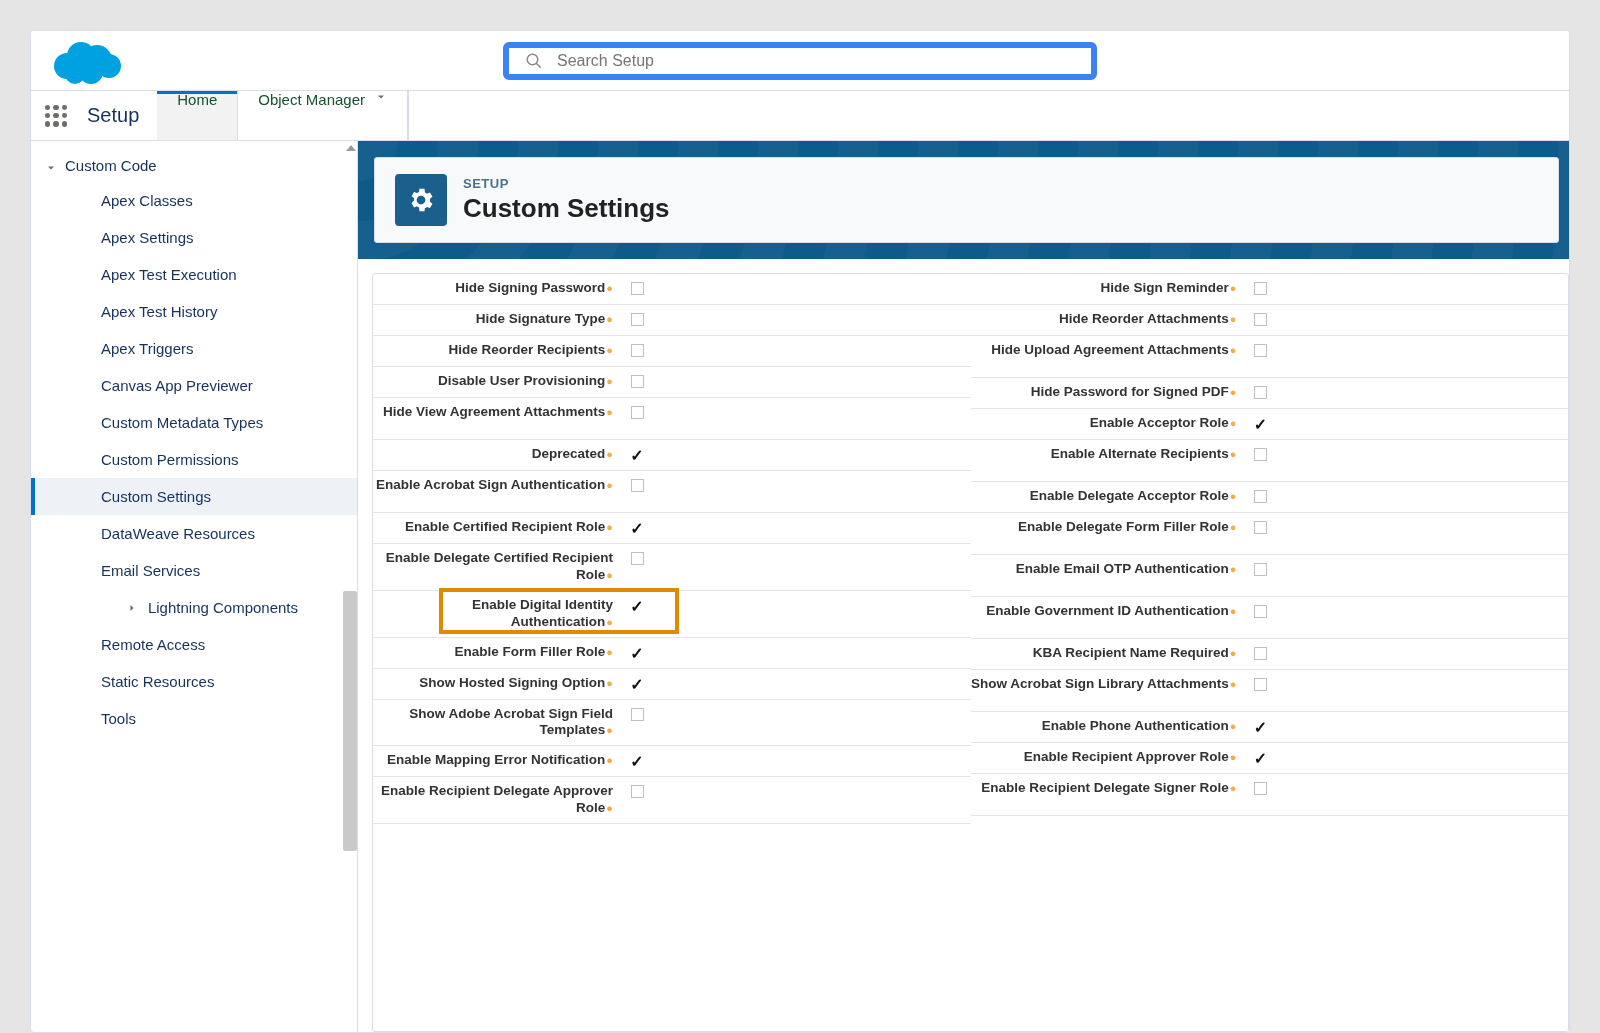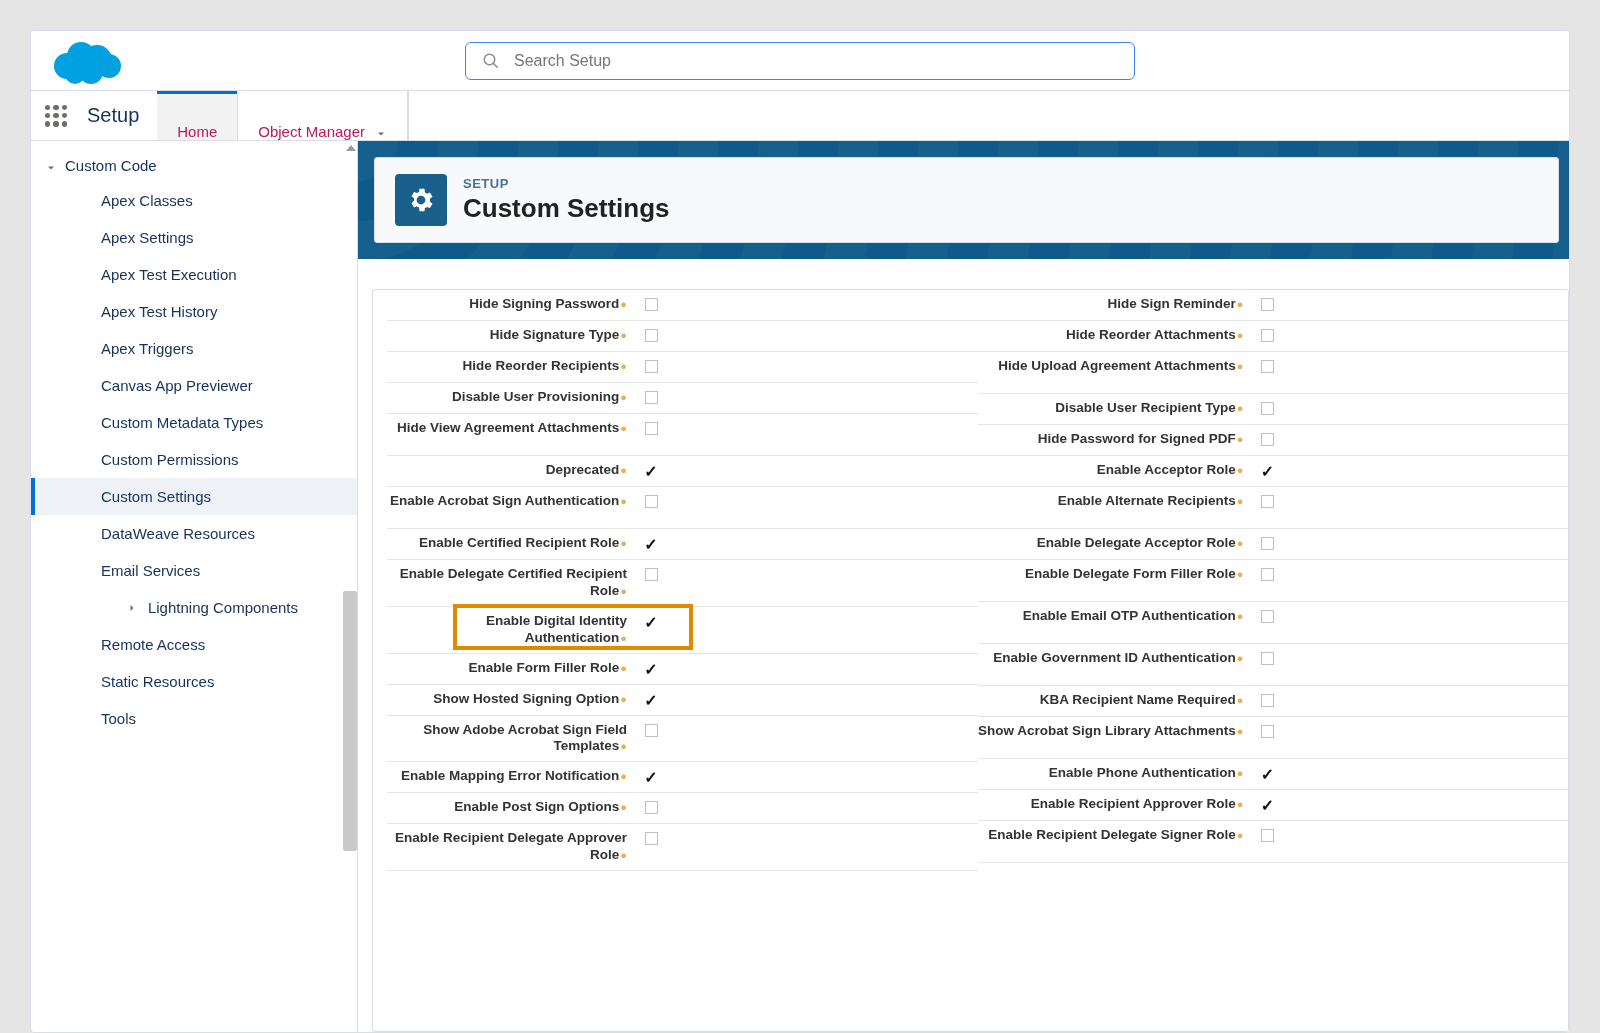--- a/index.html
+++ b/index.html
@@ -36,23 +36,23 @@
     border-bottom: 1px solid #d8dde6;
     background: #fff;
   }
   .sf-logo svg { display:block; }
   .search-wrap {
     flex: 1;
     display: flex;
     justify-content: center;
   }
   .search-box {
-    width: 670px;
+    width: 594px;
     height: 38px;
-    border: 1px solid #3b82f6;
+    border: 6px solid #3b82f6;
     border-radius: 6px;
     display: flex;
     align-items: center;
     padding: 0 16px;
     color: #706e6b;
     background: #fff;
   }
   .search-box svg { margin-right: 14px; flex-shrink:0; }
   .search-box input {
     border: none;
@@ -73,21 +73,21 @@
   .app-switcher {
     width: 50px;
     display:flex; align-items:center; justify-content:center;
   }
   .waffle { width:22px; height:22px; display:grid; grid-template-columns:repeat(3,1fr); grid-template-rows:repeat(3,1fr); gap:3px; }
   .waffle span { background:#706e6b; border-radius:50%; }
   .setup-label {
     display:flex; align-items:center; font-size:20px; padding:0 18px 0 6px; color:#16325c;
   }
   .tab {
-    display:flex; align-items:flex-end; padding:0 20px; font-size:15px; color:#be185d;
+    display:flex; align-items:flex-start; padding:0 20px; font-size:15px; color:#14532d;
     border-right: 1px solid #d8dde6; position:relative;
   }
   .tab.active { background:#f3f2f2; }
   .tab.active::before { content:""; position:absolute; top:0; left:0; right:0; height:3px; background:#0070d2; }
   .tab .chev { margin-left:10px; }
   .nav-divider { width:1px; background:#d8dde6; }
 
   
   .body {
     flex:1; display:flex; overflow:hidden;
@@ -159,27 +159,26 @@
     align-items:center;
   }
   .page-icon {
     width:52px; height:52px; border-radius:4px; background:#1b5f8c;
     display:flex; align-items:center; justify-content:center; margin-right:16px;
   }
   .page-eyebrow { font-size:13px; letter-spacing:0.5px; color:#4b718f; font-weight:600; }
   .page-title { font-size:26px; font-weight:700; color:#222; margin-top:2px; }
 
   .settings-panel {
-    margin: 30px 0 0 14px;
+    margin: 14px 0 0 14px;
     border:1px solid #d8dde6;
     border-radius:3px;
     background:#fff;
     overflow:hidden;
     flex:1;
-    padding-left:14px;
   }
   .settings-grid {
     display:flex;
   }
   .col {
     flex:1;
   }
   .row {
     display:flex;
     align-items:flex-start;
@@ -397,44 +396,36 @@
                   <div class="val"><span class="check">✓</span></div>
                 </div>
                 <div class="row tall">
                   <div class="label"><span>Show Adobe Acrobat Sign Field Templates</span><span class="help">●</span></div>
                   <div class="val"><span class="cb"></span></div>
                 </div>
                 <div class="row">
                   <div class="label"><span>Enable Mapping Error Notification</span><span class="help">●</span></div>
                   <div class="val"><span class="check">✓</span></div>
                 </div>
-                <div class="row">
-                  <div class="label"><span>Enable Post Sign Options</span><span class="help">●</span></div>
-                  <div class="val"><span class="cb"></span></div>
-                </div>
                 <div class="row tall">
                   <div class="label"><span>Enable Recipient Delegate Approver Role</span><span class="help">●</span></div>
                   <div class="val"><span class="cb"></span></div>
                 </div>
               </div>
             <div class="col right" id="col-right">
                 <div class="row">
                   <div class="label"><span>Hide Sign Reminder</span><span class="help">●</span></div>
                   <div class="val"><span class="cb"></span></div>
                 </div>
                 <div class="row">
                   <div class="label"><span>Hide Reorder Attachments</span><span class="help">●</span></div>
                   <div class="val"><span class="cb"></span></div>
                 </div>
                 <div class="row tall">
                   <div class="label"><span>Hide Upload Agreement Attachments</span><span class="help">●</span></div>
-                  <div class="val"><span class="cb"></span></div>
-                </div>
-                <div class="row">
-                  <div class="label"><span>Disable User Recipient Type</span><span class="help">●</span></div>
                   <div class="val"><span class="cb"></span></div>
                 </div>
                 <div class="row">
                   <div class="label"><span>Hide Password for Signed PDF</span><span class="help">●</span></div>
                   <div class="val"><span class="cb"></span></div>
                 </div>
                 <div class="row">
                   <div class="label"><span>Enable Acceptor Role</span><span class="help">●</span></div>
                   <div class="val"><span class="check">✓</span></div>
                 </div>

